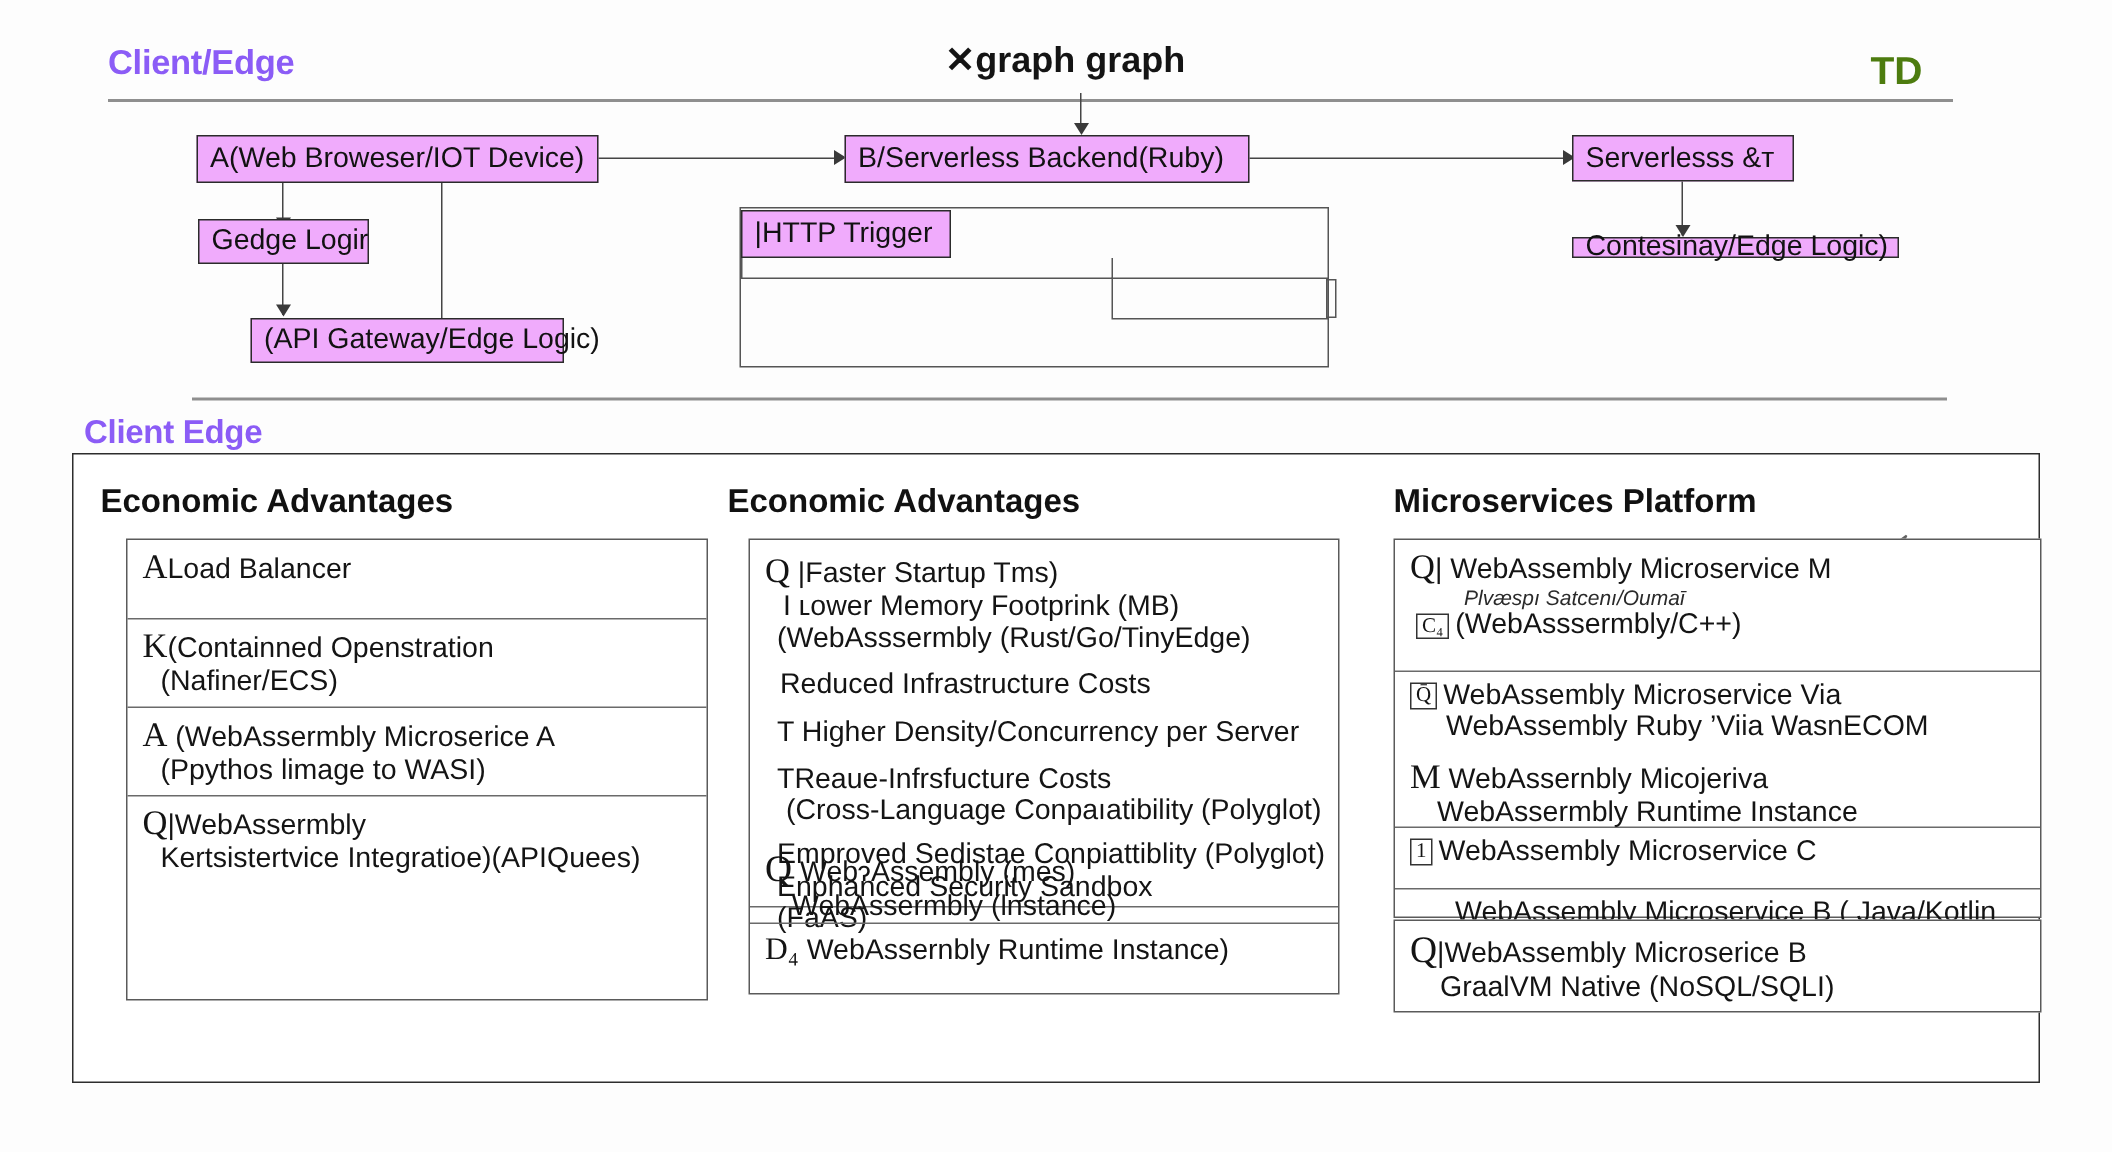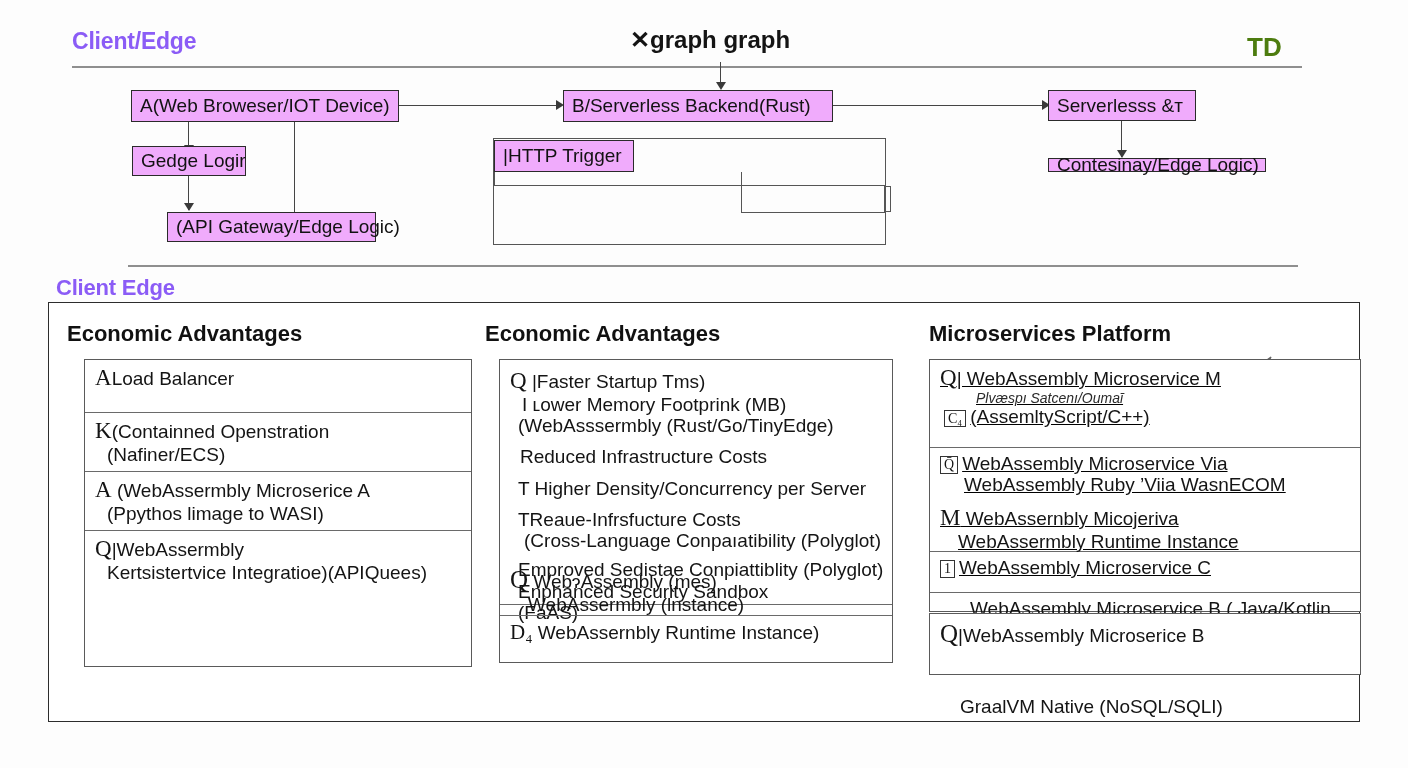--- a/index.html
+++ b/index.html
@@ -164,21 +164,21 @@
     <span>(API Gateway/Edge Logic)</span>
   </div>
 
   <div class="hline" style="left:399px; top:105px; width:160px;"></div>
   <div class="arrow-r" style="left:556px; top:100px;"></div>
 
   <div class="vline" style="left:720px; top:62px; height:26px;"></div>
   <div class="arrow-d" style="left:716px; top:82px;"></div>
 
   <div class="node" style="left:563px; top:90px; width:270px; height:32px;">
-    <span>B/Serverless Backend(Rust)</span>
+    <span>B/Serverless Backend(Ruby)</span>
   </div>
 
   <div class="hline" style="left:833px; top:105px; width:212px;"></div>
   <div class="arrow-r" style="left:1042px; top:100px;"></div>
 
   <div class="node" style="left:1048px; top:90px; width:148px; height:31px;">
     <span>Serverlesss &amp;ᴛ</span>
   </div>
 
   <div class="vline" style="left:1121px; top:121px; height:36px;"></div>
@@ -258,25 +258,25 @@
         <line x1="340" y1="14" x2="400" y2="14"></line>
         <line x1="340" y1="22" x2="400" y2="22"></line>
         <path d="M22 96 L44 88 L38 96 L44 104 Z" stroke="#4a4a4a"></path>
         <line x1="44" y1="96" x2="160" y2="96"></line>
         <path d="M160 88 L172 96 L160 104 L148 96 Z"></path>
         <line x1="172" y1="96" x2="212" y2="96"></line>
         <path d="M200 89 L212 96 L200 103" stroke="#4a4a4a"></path>
       </g>
     </svg>
 
-    <div class="col-box" style="left:880px; top:56px; width:432px; height:253px;text-decoration:underline;">
+    <div class="col-box" style="left:880px; top:56px; width:432px; height:253px;">
       <div class="row" style="height:88px;">
         <span class="l1"><span class="pfx" style="font-family:'Liberation Serif',serif;">Q</span><span>| WebAssembly Microservice M</span></span>
         <span class="smallital">Plvæspı Satcenı/Oumaī</span>
-        <span class="l2" style="padding-left:4px;"><span class="glyph-box">C₄</span><span>(AssemltyScript/C++)</span></span>
+        <span class="l2" style="padding-left:4px;"><span class="glyph-box">C₄</span><span>(WebAsssermbly/C++)</span></span>
       </div>
       <div class="row" style="height:52px; border-bottom:none;">
         <span class="l1"><span class="glyph-box">Q̄</span><span>WebAssembly Microservice Via</span></span>
         <span class="l2" style="padding-left:24px;">WebAssembly Ruby ’Viia WasnECOM</span>
       </div>
       <div class="row" style="height:52px;">
         <span class="l1"><span class="pfx" style="font-family:'Liberation Serif',serif;">M</span><span> WebAssernbly Micojeriva</span></span>
         <span class="l2" style="padding-left:18px;">WebAssermbly Runtime Instance</span>
       </div>
       <div class="row" style="height:41px;">
@@ -284,18 +284,18 @@
       </div>
       <div class="row" style="height:58px; border-bottom:none;">
         <span class="l1" style="padding-left:30px;">WebAssembly Microservice B ( Java/Kotlin</span>
         <span class="l2" style="padding-left:0;"><span class="glyph-box">C₄</span><span>](GraallMiive Image to WASI)</span></span>
       </div>
     </div>
 
     <div class="col-box" style="left:880px; top:310px; width:432px; height:62px;">
       <div class="row" style="height:60px; border-bottom:none; padding-top:6px;">
         <span class="l1"><span class="pfx" style="font-family:'Liberation Serif',serif; font-size:25px;">Q</span><span>|WebAssembly Microserice B</span></span>
-        <span class="l2" style="padding-left:20px;margin-top:48px;">GraalVM Native (NoSQL/SQLI)</span>
+        <span class="l2" style="padding-left:20px;">GraalVM Native (NoSQL/SQLI)</span>
       </div>
     </div>
 
   </div>
 </div>
 
 </body></html>

